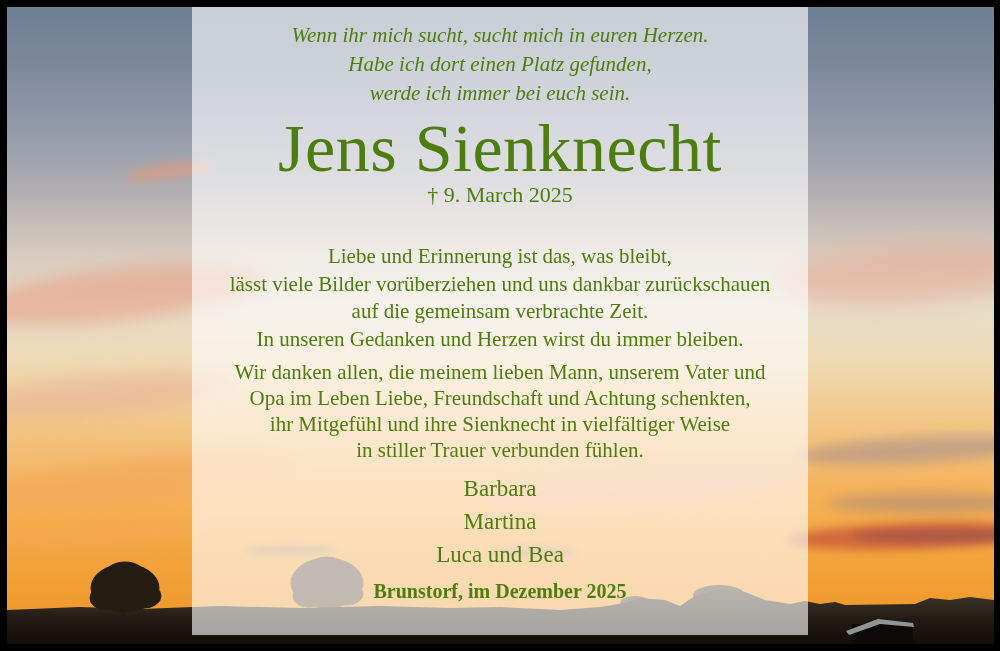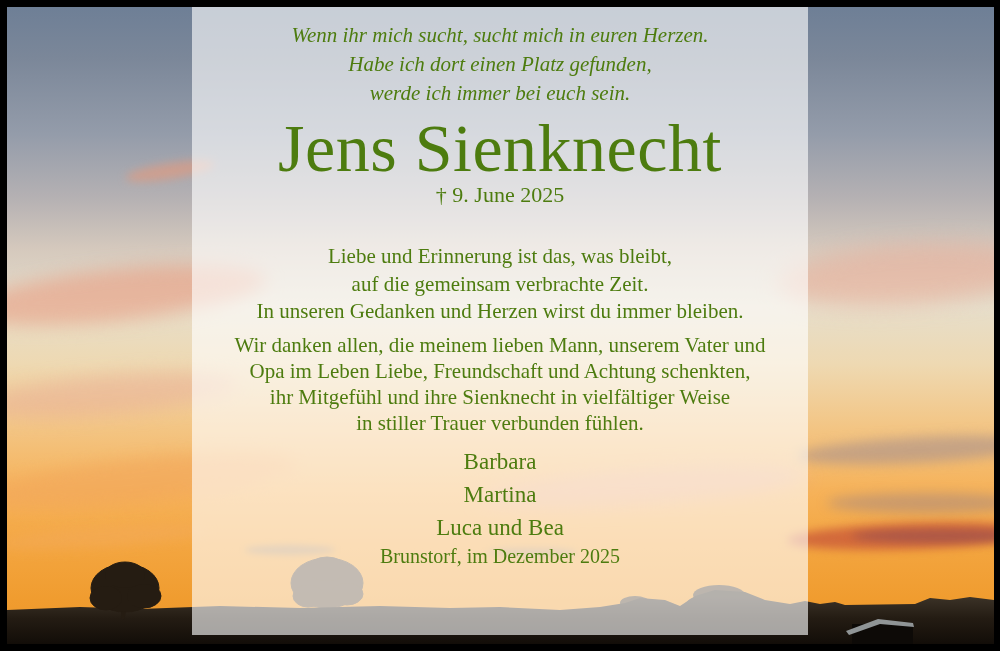--- a/index.html
+++ b/index.html
@@ -51,21 +51,21 @@
     background:rgba(255,255,255,.62);
     display:flex; flex-direction:column; align-items:center;
     text-align:center; color:#4d7c0f;
   }
   .epigraph { margin-top:14px; font-style:italic; font-size:21px; line-height:29px; }
   .deceased-name { margin-top:14px; font-size:68px; line-height:52px; font-weight:normal; letter-spacing:.5px; }
   .death-date { margin-top:9px; font-size:22px; line-height:24px; }
   .memorial { margin-top:36px; font-size:21px; line-height:27.5px; }
   .thanks   { margin-top:6px;  font-size:21px; line-height:26px; }
   .mourners { margin-top:9px;  font-size:23px; line-height:33px;font-family:Liberation Serif, serif; }
-  .closing  { margin-top:0;  font-size:20px; line-height:25px; }
+  .closing  { margin-top:8px;  font-size:20px; line-height:25px;font-weight:bold; }
 </style>
 </head>
 <body>
 
 <div class="frame">
 
   <div class="photo">
     <div class="cloud c-pink-s1"></div>
     <div class="cloud c-pink-b1"></div>
     <div class="cloud c-pink-b2"></div>
@@ -127,24 +127,25 @@
   <div class="panel">
 
     <div class="epigraph">
       <div>Wenn ihr mich sucht, sucht mich in euren Herzen.</div>
       <div>Habe ich dort einen Platz gefunden,</div>
       <div>werde ich immer bei euch sein.</div>
     </div>
 
     <h1 class="deceased-name">Jens Sienknecht</h1>
 
-    <div class="death-date">† 9. June 2025</div>
+    <div class="death-date">† 9. March 2025</div>
 
     <div class="memorial">
       <div>Liebe und Erinnerung ist das, was bleibt,</div>
+      <div>lässt viele Bilder vorüberziehen und uns dankbar zurückschauen</div>
       <div>auf die gemeinsam verbrachte Zeit.</div>
       <div>In unseren Gedanken und Herzen wirst du immer bleiben.</div>
     </div>
 
     <div class="thanks">
       <div>Wir danken allen, die meinem lieben Mann, unserem Vater und</div>
       <div>Opa im Leben Liebe, Freundschaft und Achtung schenkten,</div>
       <div>ihr Mitgefühl und ihre Sienknecht in vielfältiger Weise</div>
       <div>in stiller Trauer verbunden fühlen.</div>
     </div>

